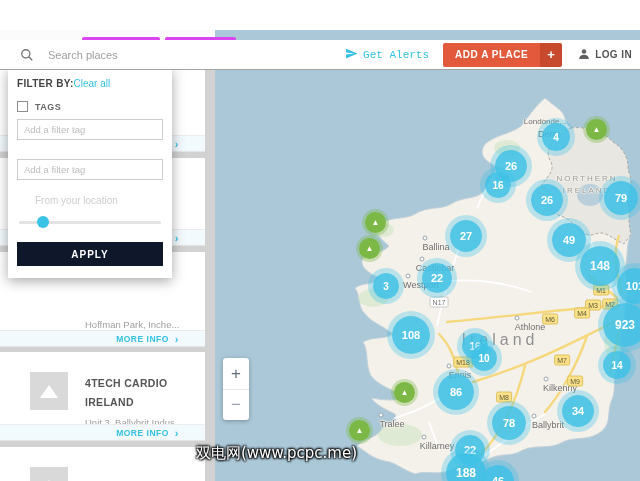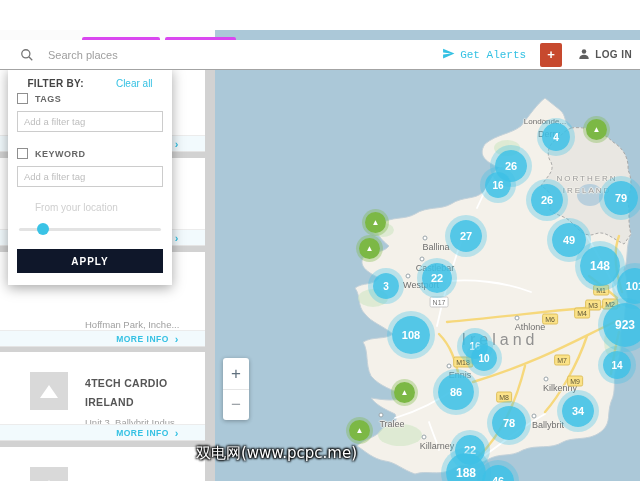--- a/index.html
+++ b/index.html
@@ -65,21 +65,21 @@
     display:flex; align-items:center; justify-content:flex-end; padding-right:26px;
     color:#35c1e3; font-size:8.5px; font-weight:bold; letter-spacing:.5px; cursor:pointer;
   }
   .moreinfo .chev { font-size:11px; margin-left:6px; font-weight:bold; }
 
   
   .fpanel {
     position:absolute; left:8px; top:68px; width:164px; z-index:40;
     background:#fff; box-shadow:0 3px 12px rgba(0,0,0,.35); padding:10px 9px 12px 9px;
   }
-  .fhead { display:flex; align-items:center; justify-content:center; margin-bottom:4px;gap:32px; }
+  .fhead { display:flex; align-items:center; justify-content:flex-start; margin-bottom:12px; }
   .fhead .ft { font-size:10px; font-weight:bold; color:#444; letter-spacing:.3px; }
   .fhead .clr { font-size:10px; color:#35c1e3; cursor:pointer; }
   .frow { display:flex; align-items:center; gap:7px; margin-top:4px; }
   .cbx { width:11px; height:11px; border:1px solid #8f8f8f; background:#fff; cursor:pointer; flex:none; }
   .flabel { font-size:9px; color:#666; letter-spacing:.5px; font-weight:bold; }
   .finput {
     width:100%; height:21px; border:1px solid #ccc; margin:7px 0 12px 0; padding:0 6px;
     font-size:9.5px; color:#555; outline:none; font-family:"Liberation Sans",sans-serif;
   }
   .finput::placeholder { color:#bdbdbd; }
@@ -146,20 +146,21 @@
   <div class="spacer"></div>
   <div class="getalerts">
     <span>
       <svg width="13" height="13" viewBox="0 0 24 24" fill="#35c1e3">
           <path d="M2 21l21-9L2 3v7l15 2-15 2z"></path>
         </svg>
     </span>
     <span>Get Alerts</span>
   </div>
   <div class="addplace">
+    <span class="lbl">ADD A PLACE</span>
     <span class="plus">+</span>
   </div>
   <div class="login">
     <span>
       <svg width="12" height="12" viewBox="0 0 24 24" fill="#5f5f5f">
           <circle cx="12" cy="7" r="4.5"></circle>
           <path d="M2.5 22c0-5.4 4.4-8.3 9.5-8.3s9.5 2.9 9.5 8.3z"></path>
         </svg>
     </span>
     <span>LOG IN</span>
@@ -258,24 +259,20 @@
     <span class="ft">FILTER BY:</span>
     <span class="clr">Clear all</span>
   </div>
 
   <div class="frow">
     <span class="cbx"></span>
     <span class="flabel">TAGS</span>
   </div>
   <input class="finput" type="text" placeholder="Add a filter tag" style="">
 
-  <div class="frow">
-    <span class="cbx"></span>
-    <span class="flabel">KEYWORD</span>
-  </div>
   <input class="finput" type="text" placeholder="Add a filter tag" style="">
 
   <div class="hint">From your location</div>
 
   <div class="slider">
     <div class="track"></div>
     <div class="thumbq"></div>
   </div>
 
   <button class="applybtn">APPLY</button>

